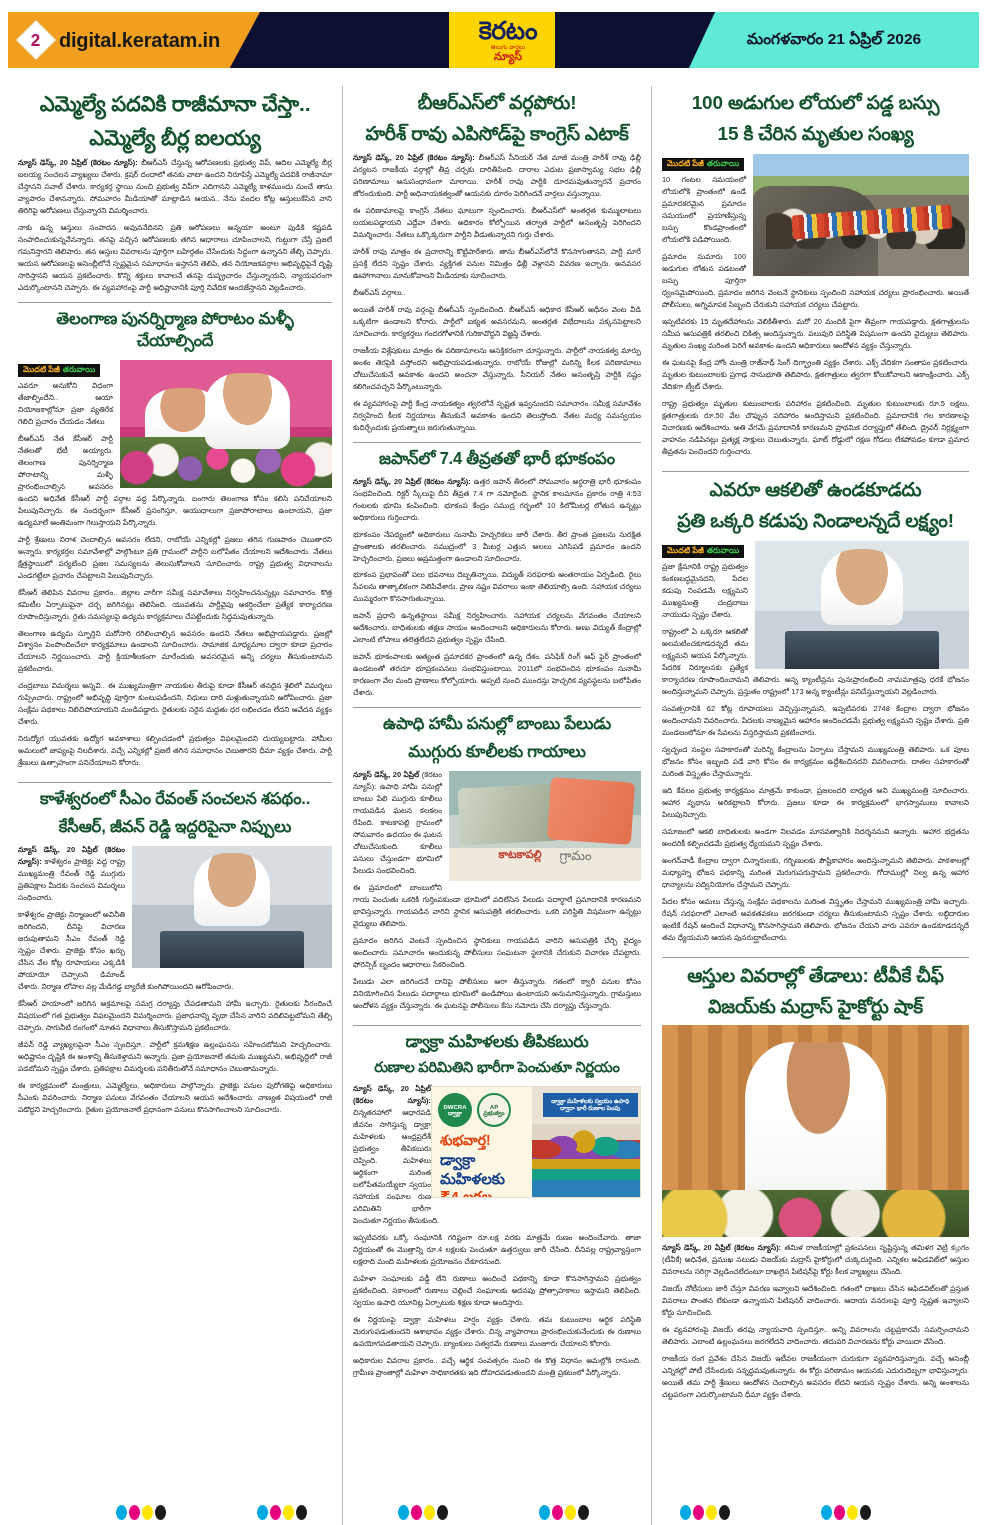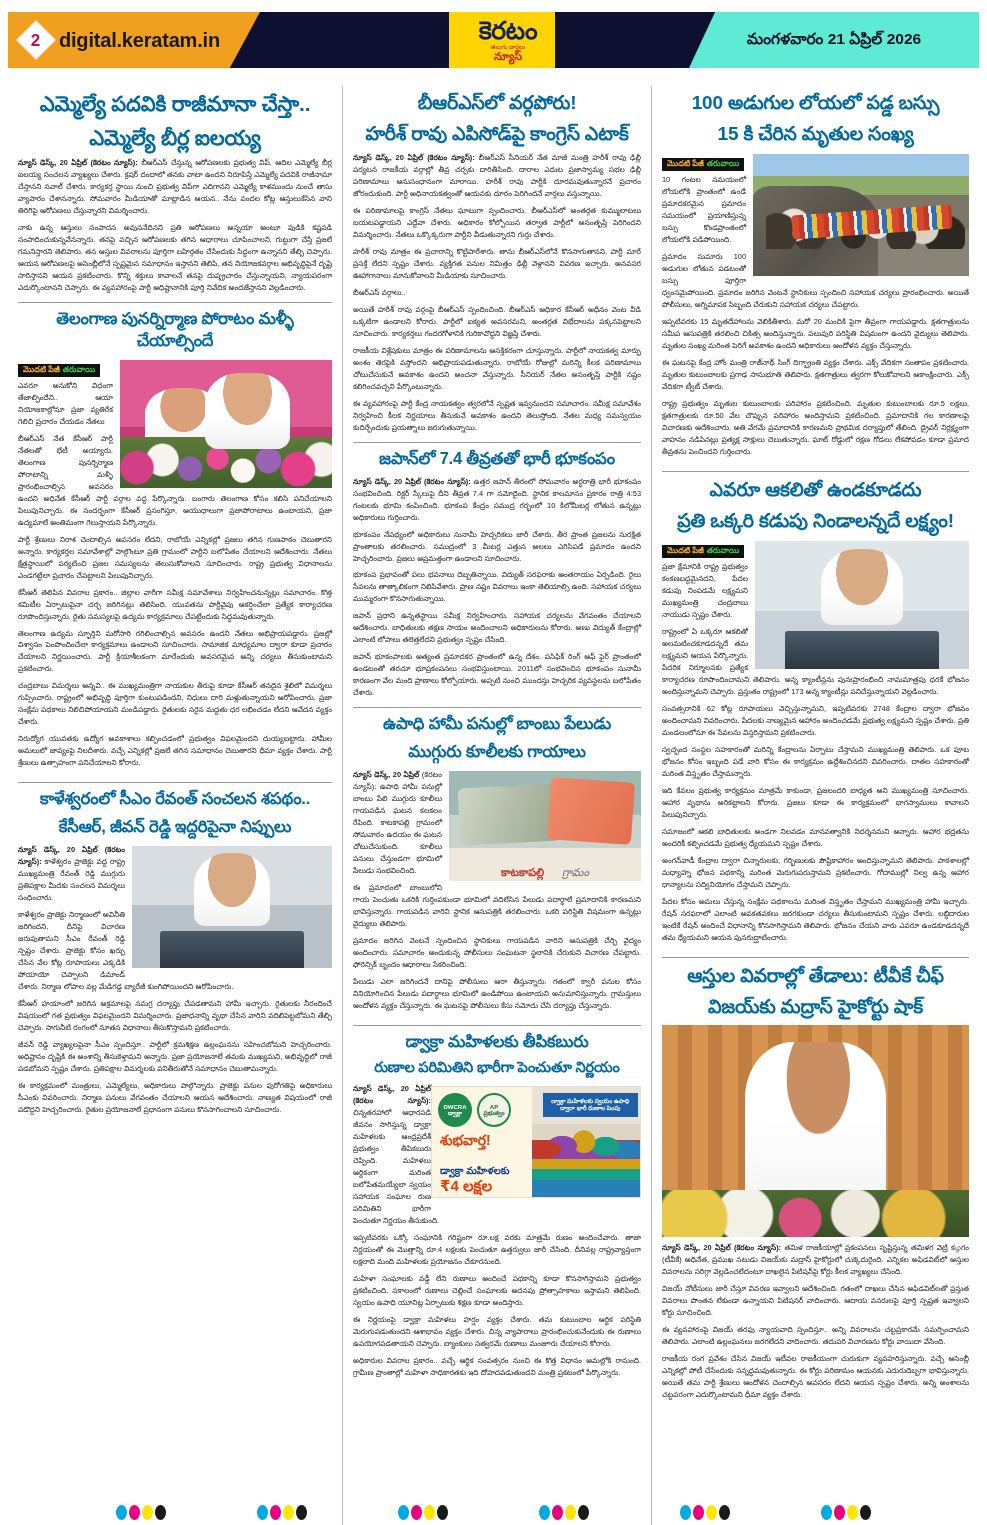--- a/index.html
+++ b/index.html
@@ -63,21 +63,21 @@
     position:absolute; top:74px; left:8px; right:8px; bottom:8px;
     display:flex;
   }
   .col { position:relative; padding: 0 10px; }
   .col1 { width: 334px; }
   .col2 { width: 310px; border-left:1px solid #b9b9b9; border-right:1px solid #b9b9b9; }
   .col3 { width: 327px; }
 
   
   .hl {
-    text-align:center; font-weight:bold; color:#0369a1;
+    text-align:center; font-weight:bold; color:#14532d;
     line-height:1.32; letter-spacing:-0.2px;
     margin: 4px 0 6px 0;
   }
   .hl-xl { font-size: 21px; }
   .hl-lg { font-size: 19px; }
   .hl-md { font-size: 16.5px; }
   .hl-sm { font-size: 14.5px; }
 
   .rule { border:0; border-top:1px solid #9a9a9a; margin:8px 0 5px 0; }
 
@@ -200,44 +200,44 @@
     background: linear-gradient(110deg,#cfd6c6,#9aa58e);
     border-radius:6px; transform: rotate(-3deg);
   }
   .ph-blast::after{
     content:""; position:absolute; right:4%; top:8%; width:44%; height:56%;
     background: linear-gradient(110deg,#ef8a6a,#e2704f);
     border-radius:6px; transform: rotate(4deg);
   }
   .blast-cap {
     position:absolute; left:0; right:0; bottom:0; height:30%;
-    background:#efe9dd; display:flex; align-items:flex-end; justify-content:center;
+    background:#efe9dd; display:flex; align-items:flex-start; justify-content:center;
     gap:18px;
   }
   .blast-cap .red { color:#c0392b; font-weight:bold; font-size:11px; }
-  .blast-cap .grey { color:#6d6d6d; font-size:11px;font-style:italic; }
+  .blast-cap .grey { color:#6d6d6d; font-size:13px; }
 
   
   .ad {
     width:100%; height:112px; margin:3px 0 5px 0; position:relative;
     background: linear-gradient(90deg,#fdf6e3 0 50%, #f3ece0 50% 100%);
     overflow:hidden; border:1px solid #e7dfcd;
     float:right;
   }
   .ad-badges { position:absolute; left:6px; top:6px; display:flex; gap:5px; }
   .ad-badge {
     width:34px; height:34px; border-radius:50%; background:#1f8a4c;
     color:#fff; font-size:6px; font-weight:bold;
     display:flex; flex-direction:column; align-items:center; justify-content:center;
     line-height:1.1; text-align:center;
   }
   .ad-badge.ap { background:#f4f1e6; color:#1f6b3a; border:2px solid #1f8a4c; }
   .ad-text { position:absolute; left:8px; top:46px; width:46%; }
   .ad-l1 { color:#e2400d; font-size:14px; font-weight:bold; line-height:1.1; }
-  .ad-l2 { color:#123f8a; font-size:10px; font-weight:bold; line-height:1.25; margin-top:16px;}
+  .ad-l2 { color:#123f8a; font-size:15px; font-weight:bold; line-height:1.25; margin-top:2px;}
   .ad-l3 { color:#e2400d; font-size:15px; font-weight:bold; line-height:1.1; margin-top:1px;}
   .ad-l4 { color:#123f8a; font-size:10.5px; font-weight:bold; line-height:1.15;margin-top:24px; }
   .ad-photo {
     position:absolute; right:0; top:0; width:52%; height:100%;
     background: linear-gradient(#e9e2d5 0 34%, #ded5c4 34% 100%);
   }
   .ad-strip {
     position:absolute; right:2%; top:5%; width:88%; height:22%;
     background:#1f5fa8; color:#fff; font-size:6px; font-weight:bold;
     display:flex; align-items:center; justify-content:center; text-align:center;

